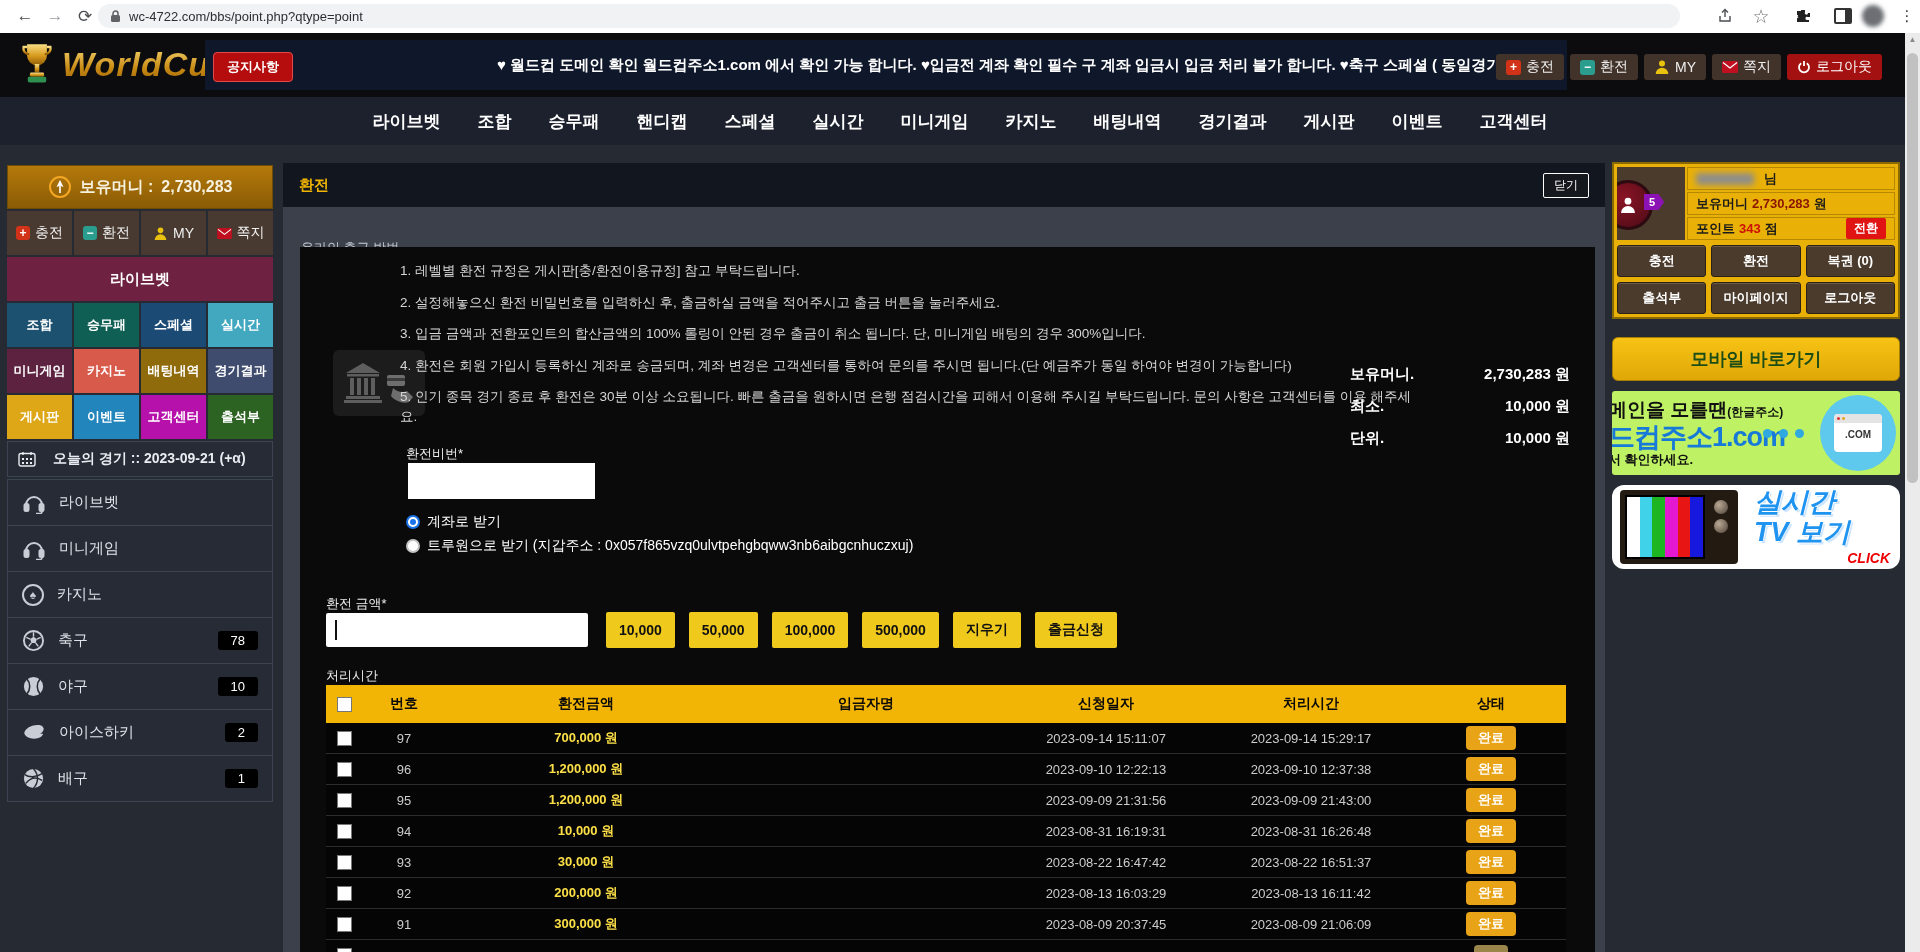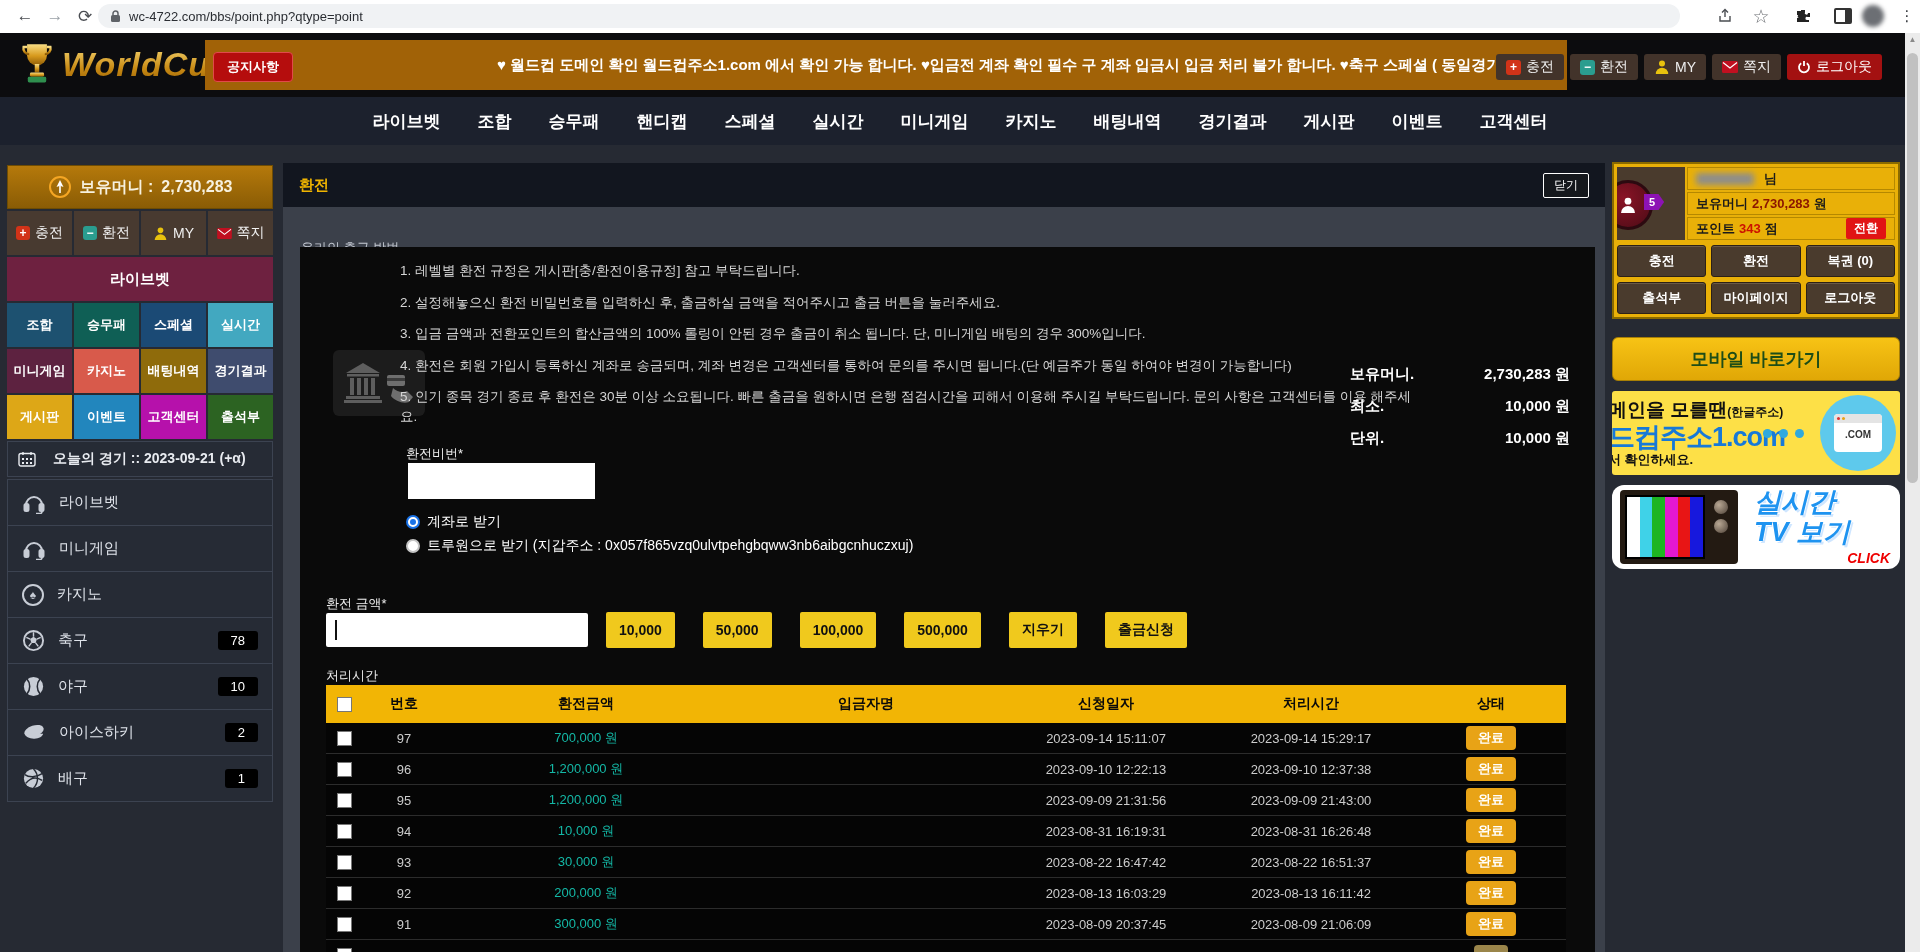--- a/index.html
+++ b/index.html
@@ -13,21 +13,21 @@
   .url-pill{position:absolute;left:98px;top:4px;right:240px;height:24px;background:#f0f2f4;border-radius:13px;display:flex;align-items:center;padding-left:12px;gap:8px;}
   .url-text{font-size:13px;color:#2b2e33;}
   .avatar-blur{width:22px;height:22px;border-radius:50%;background:#6c6f74;filter:blur(2px);}
   .sidebar-ic{width:14px;height:12px;border:2px solid #333;border-radius:2px;position:relative}
   .sidebar-ic::after{content:"";position:absolute;right:0;top:0;bottom:0;width:5px;background:#333}
 
   
   #site-header{position:absolute;left:0;top:33px;width:1920px;height:64px;background:#0c0c0e;}
   .logo{position:absolute;left:20px;top:8px;display:flex;align-items:center;gap:8px;}
   .logo-text{font-size:34px;font-weight:800;font-style:italic;background:linear-gradient(180deg,#f7d873,#c88a14 60%,#9c6406);-webkit-background-clip:text;background-clip:text;color:transparent;letter-spacing:1px;}
-  .marquee-strip{position:absolute;left:205px;top:7px;width:1362px;height:50px;background:#a16207;display:flex;align-items:center;overflow:hidden;}
+  .marquee-strip{position:absolute;left:205px;top:7px;width:1362px;height:50px;background:#0f172a;display:flex;align-items:center;overflow:hidden;}
   .notice-btn{position:absolute;left:8px;top:12px;background:#b50d0d;border:1px solid #e04a4a;color:#fff;font-size:13px;font-weight:700;padding:5px 13px;border-radius:4px;}
   .marquee-text{margin-left:292px;white-space:nowrap;color:#fff;font-weight:700;font-size:15px;}
   .hdr-btns{position:absolute;right:38px;top:21px;display:flex;gap:6px;}
   .hbtn{background:#42332a;color:#eee;font-size:14px;padding:4px 10px;border-radius:3px;display:flex;align-items:center;gap:5px;}
   .hbtn.logout{background:#a31111;color:#fff;}
   .sq{width:15px;height:15px;border-radius:3px;color:#fff;font-weight:700;font-size:12px;display:flex;align-items:center;justify-content:center;line-height:1;}
   .sq.plus{background:#d23318}.sq.minus{background:#2a9d8f}
 
   
   #main-nav{position:absolute;left:0;top:97px;width:1920px;height:48px;background:#1c212d;display:flex;align-items:center;justify-content:center;gap:37px;}
@@ -67,33 +67,33 @@
   .srow{display:flex;justify-content:space-between;color:#fff;font-weight:700;font-size:15px;margin-bottom:13px;}
   .form-label{position:absolute;color:#eee;font-size:13px;}
   .pw-input{position:absolute;left:108px;top:216px;width:183px;height:34px;background:#fff;border:none;}
   .radios{position:absolute;left:106px;top:266px;color:#fff;font-size:14px;}
   .radio-row{display:flex;align-items:center;gap:7px;margin-bottom:6px;}
   .rdot{width:14px;height:14px;border-radius:50%;border:2px solid #c4c4c4;background:#fff;display:inline-flex;align-items:center;justify-content:center;box-sizing:border-box;}
   .rdot.sel{border-color:#1a73e8;}
   .rdot.sel i{width:6px;height:6px;border-radius:50%;background:#1a73e8;}
   .amount-input{position:absolute;left:26px;top:366px;width:262px;height:34px;background:#fff;border-radius:2px;}
   .caret{position:absolute;left:9px;top:7px;width:2px;height:20px;background:#111;}
-  .amount-btns{position:absolute;left:306px;top:365px;display:flex;gap:28px;}
+  .amount-btns{position:absolute;left:306px;top:365px;display:flex;gap:14px;}
   .abtn{height:36px;min-width:66px;padding:0 13px;background:#f0c91d;color:#111;font-weight:700;font-size:14px;display:flex;align-items:center;justify-content:center;border-radius:2px;border:none;}
   .htable{position:absolute;left:26px;top:438px;width:1240px;}
   .thead{display:flex;background:#f2b505;height:38px;align-items:center;color:#0a0a0a;font-weight:700;font-size:14px;}
   .trow{display:flex;height:31px;align-items:center;background:#050505;border-bottom:1px solid #2c2c2c;color:#ccc;font-size:13px;box-sizing:border-box;}
   .c0{width:36px;display:flex;justify-content:center;}
   .c1{width:84px;text-align:center;}
   .c2{width:280px;text-align:center;}
   .c3{width:280px;text-align:center;}
   .c4{width:200px;text-align:center;}
   .c5{width:210px;text-align:center;}
   .c6{width:150px;text-align:center;}
-  .trow .c2{font-weight:400;color:#14b8a6;}
+  .trow .c2{font-weight:700;color:#fde047;}
   .cb{width:13px;height:13px;background:#fff;border:1px solid #777;}
   .blur-name{width:36px;height:15px;background:#8f8f8f;filter:blur(3px);margin:0 auto;border-radius:2px;}
   .status-btn{background:#e8a316;color:#fff;font-weight:700;font-size:13px;padding:3px 12px;border-radius:4px;display:inline-block;}
   .partial-row{height:12px;overflow:hidden;}
 
   
   #rightcol{position:absolute;left:1612px;top:162px;width:288px;}
   .user-box{background:#e9b008;border:2px solid #8a6a00;padding:3px;overflow:hidden;position:relative;}
   .u-top{display:flex;gap:2px;}
   .emblem-col{width:68px;background:#4a3b2d;position:relative;overflow:hidden;}
@@ -101,21 +101,21 @@
   .lvl-tag{position:absolute;left:27px;top:27px;background:#8d12b5;color:#fff;font-weight:700;font-size:11px;padding:2px 9px 2px 5px;clip-path:polygon(0 0,72% 0,100% 50%,72% 100%,0 100%);}
   .u-rows{flex:1;display:flex;flex-direction:column;gap:2px;}
   .u-row{background:#e9b008;border:1px solid #b58800;height:21px;display:flex;align-items:center;padding:0 8px;font-size:13px;font-weight:700;color:#1a1a1a;gap:4px;}
   .name-blur{width:58px;height:12px;background:#8d8d8d;filter:blur(3px);border-radius:2px;margin-right:6px;}
   .red-val{color:#8b1500;}
   .red-val2{color:#cc1100;}
   .convert-btn{margin-left:auto;background:#e11414;color:#fff;font-weight:700;font-size:12px;padding:2px 8px;border-radius:2px;}
   .u-btns{display:grid;grid-template-columns:repeat(3,1fr);gap:5px;margin-top:5px;}
   .ubtn{height:30px;background:#4a3b2d;border:1px solid #2c2117;box-shadow:inset 0 1px 0 #6a5a48;color:#fff;font-weight:700;font-size:13px;display:flex;align-items:center;justify-content:center;border-radius:3px;}
   .mobile-bar{margin-top:18px;height:44px;background:linear-gradient(180deg,#f7c315,#e0a706);border:1px solid #a87f05;border-radius:6px;color:#1d4d17;font-weight:700;font-size:18px;display:flex;align-items:center;justify-content:center;box-sizing:border-box;}
-  .dom-banner{margin-top:10px;height:84px;background:#fde047;border-radius:3px;position:relative;overflow:hidden;padding:6px 0 0 2px;box-sizing:border-box;}
+  .dom-banner{margin-top:10px;height:84px;background:#bef264;border-radius:3px;position:relative;overflow:hidden;padding:6px 0 0 2px;box-sizing:border-box;}
   .b1{font-size:19px;font-weight:800;color:#111;margin-left:-6px;}
   .b1 small{font-size:12px;font-weight:700;}
   .b2{font-size:27px;font-weight:800;color:#1779d8;letter-spacing:-1px;line-height:1.05;margin-left:-6px;}
   .b3{font-size:13px;font-weight:700;color:#111;margin-left:-6px;}
   .dots{position:absolute;right:96px;top:38px;display:flex;gap:7px;}
   .dots i{width:9px;height:9px;border-radius:50%;background:#2fa9de;}
   .com-circle{position:absolute;right:4px;top:4px;width:76px;height:76px;border-radius:50%;background:#5ec9ec;display:flex;align-items:center;justify-content:center;}
   .com-win{width:48px;height:38px;background:#fff;border-radius:4px;overflow:hidden;}
   .com-bar{height:9px;background:#e4e4e4;display:flex;align-items:center;gap:2px;padding-left:3px;}
   .com-bar i{width:3px;height:3px;border-radius:50%;background:#d33;}

